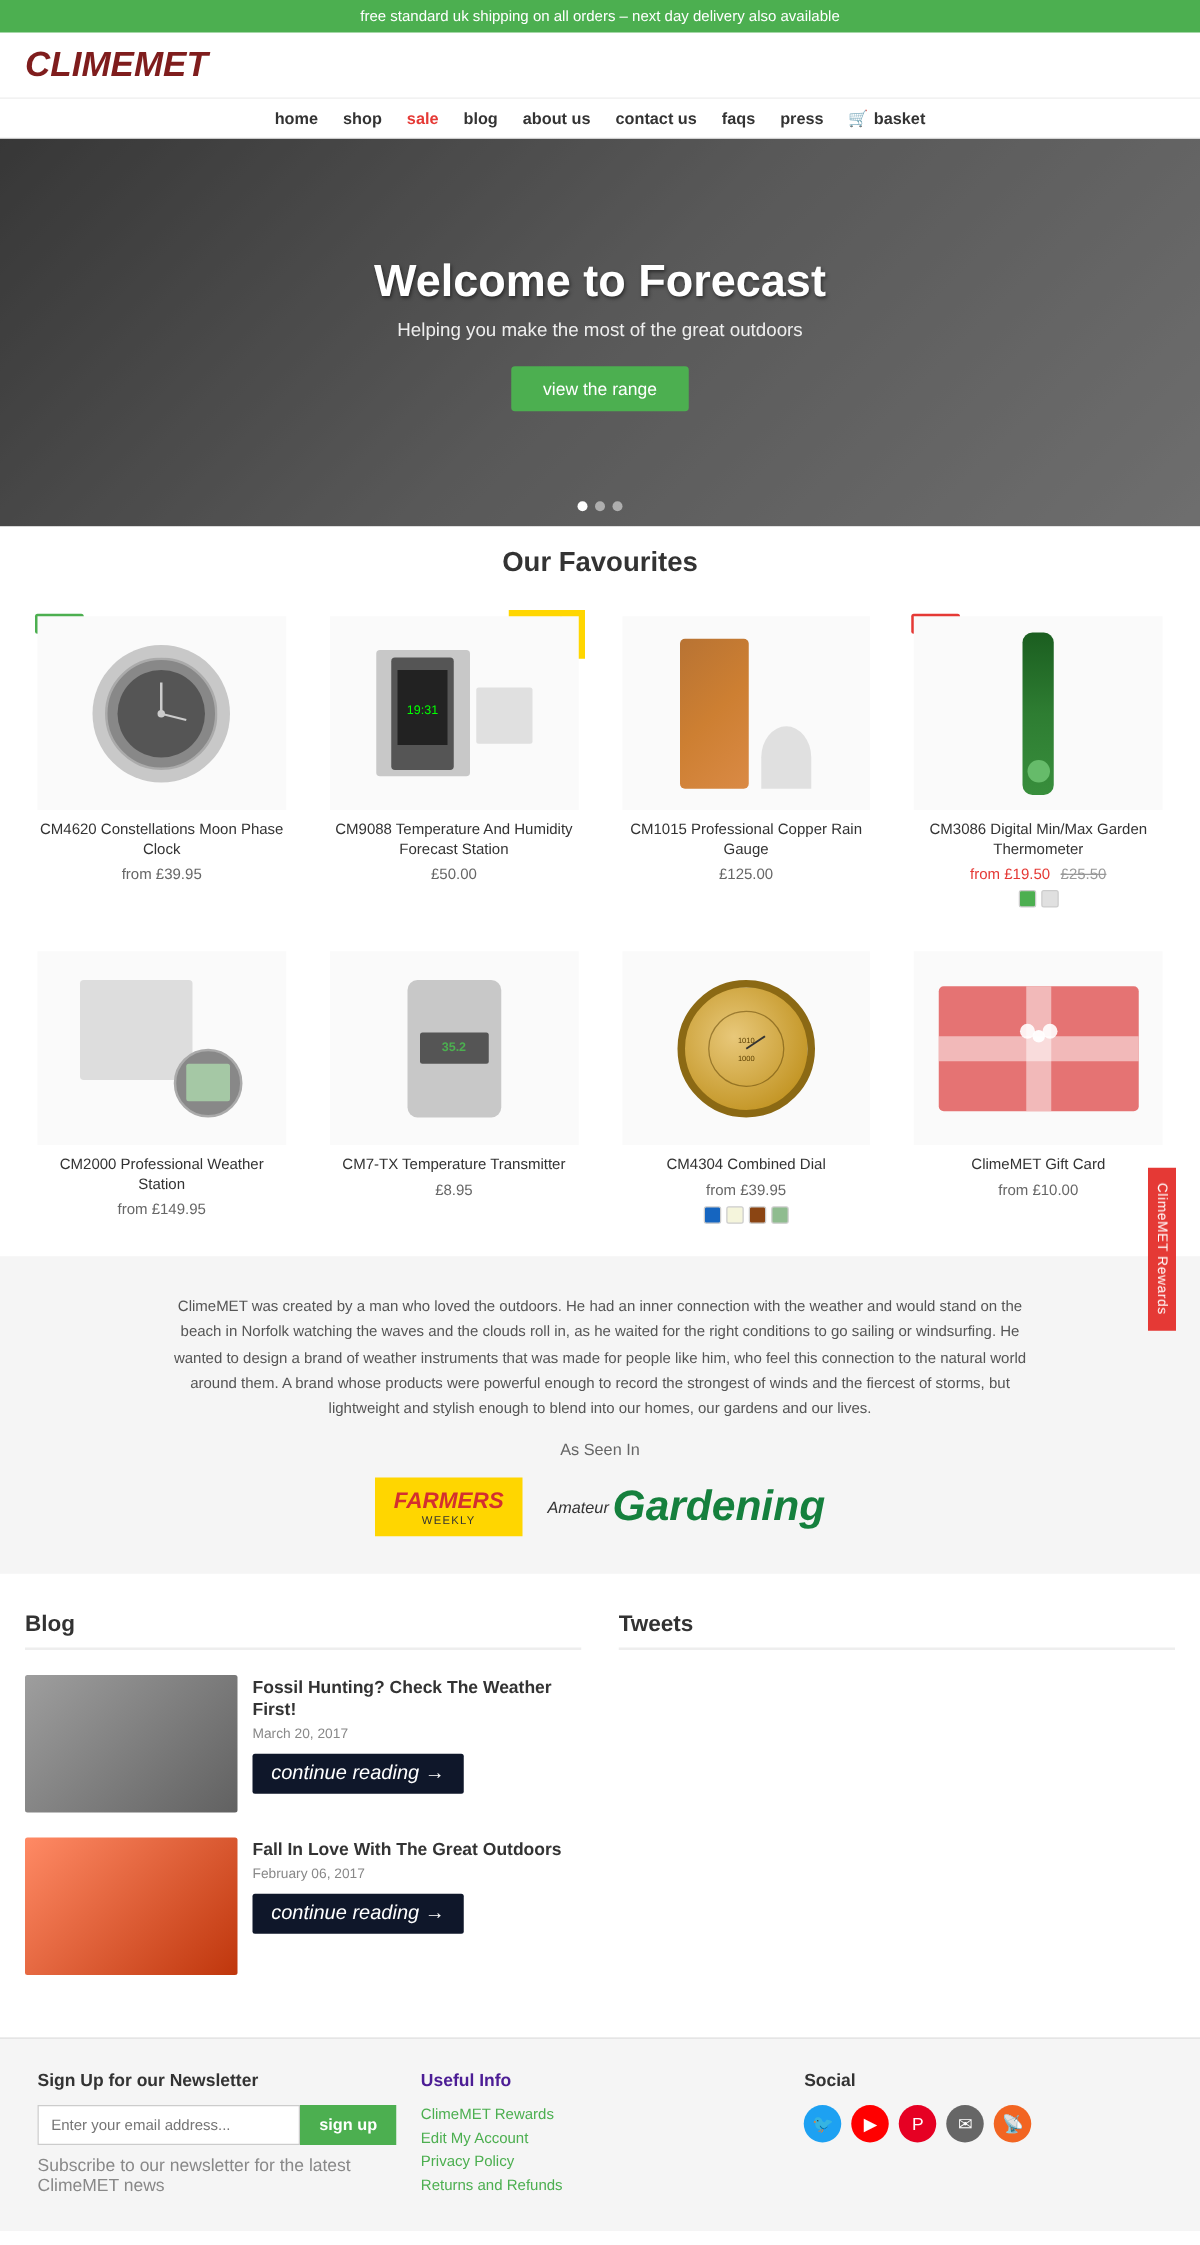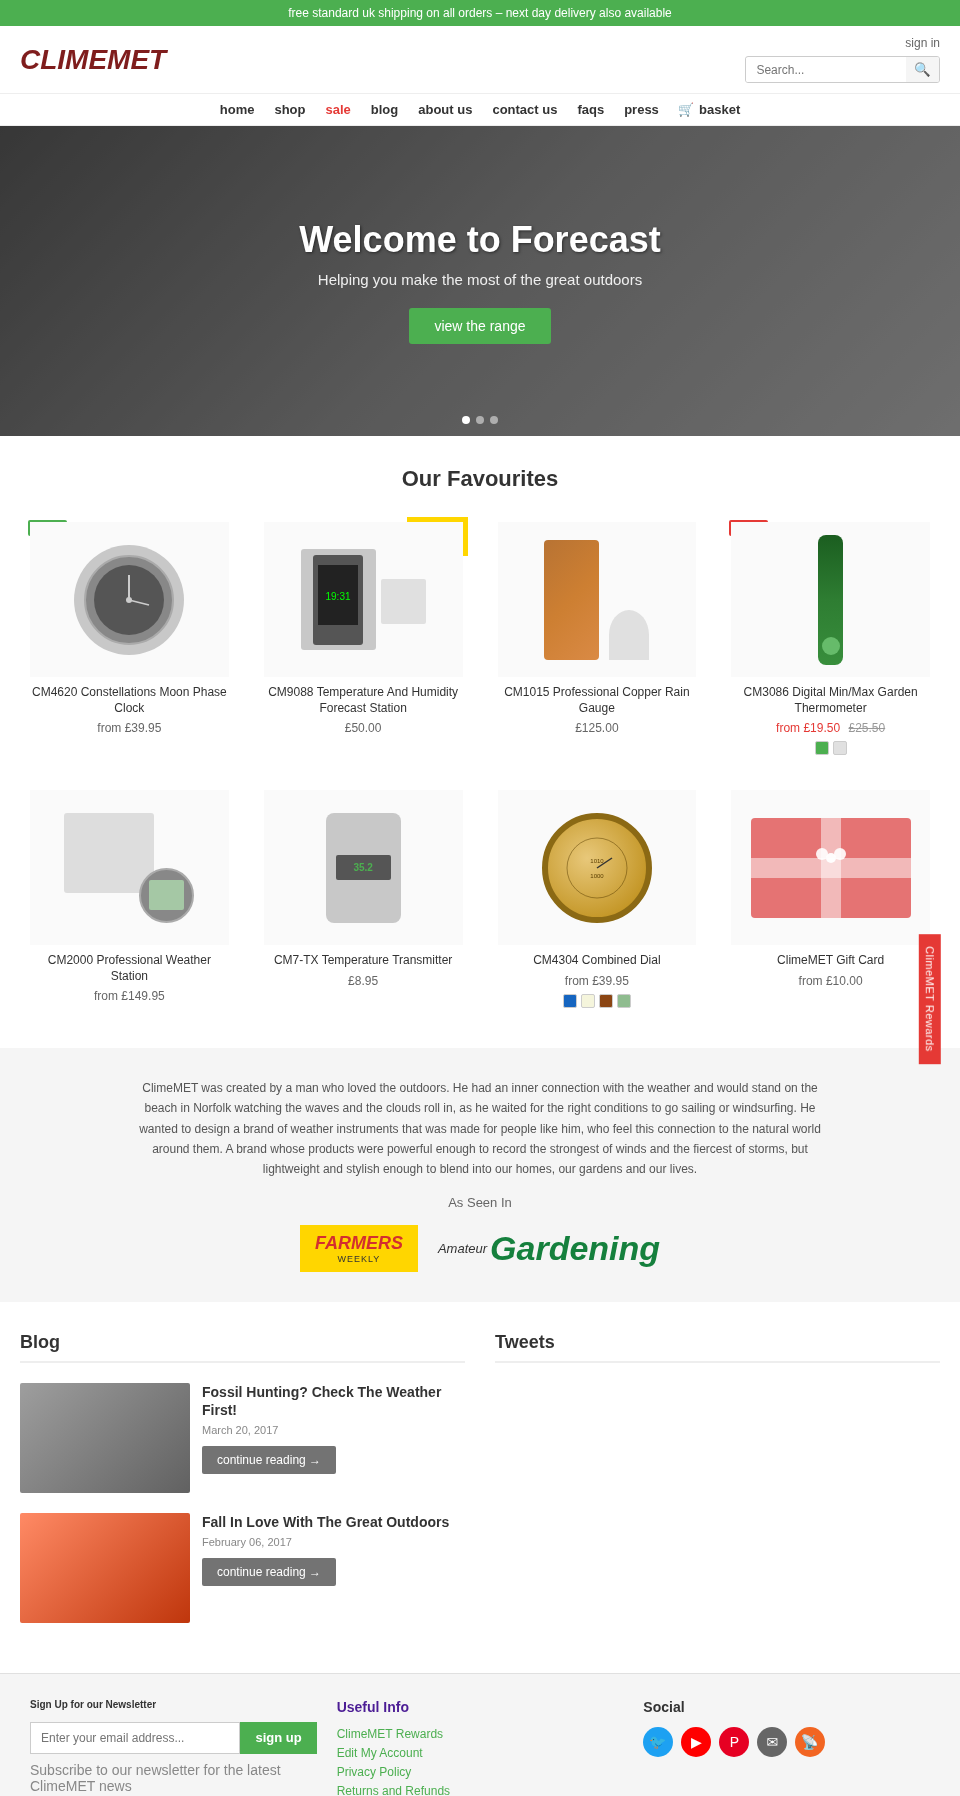--- a/index.html
+++ b/index.html
@@ -137,21 +137,21 @@
     }
     .hero-dots span {
       width: 8px; height: 8px;
       border-radius: 50%;
       background: rgba(255,255,255,0.5);
     }
     .hero-dots span.active { background: white; }
 
     
     .favourites-section {
-      padding: 30px 20px;
+      padding: 16px 20px;
     }
     .section-title {
       text-align: center;
       font-size: 22px;
       font-weight: bold;
       margin-bottom: 20px;
       color: #333;
     }
     .products-grid {
       display: grid;
@@ -310,40 +310,41 @@
       color: #333;
       margin-bottom: 5px;
       line-height: 1.3;
     }
     .blog-date {
       font-size: 11px;
       color: #888;
       margin-bottom: 10px;
     }
     .continue-btn {
-      background: #737373;
+      background: #0f172a;
       color: white;
       border: none;
       padding: 7px 15px;
-      font-size: 12px;
+      font-size: 16px;
       cursor: pointer;
       border-radius: 2px;
+      font-style: italic;
     }
 
     
     .footer-signup {
       background: #f5f5f5;
       padding: 25px 30px;
       display: grid;
       grid-template-columns: 1fr 1fr 1fr;
       gap: 20px;
       border-top: 1px solid #e0e0e0;
     }
     .signup-col h3 {
-      font-size: 10px;
+      font-size: 14px;
       font-weight: bold;
       margin-bottom: 12px;
       color: #333;
     }
     .email-form {
       display: flex;
       gap: 0;
       margin-bottom: 8px;
     }
     .email-input {
@@ -439,27 +440,20 @@
 </head>
 <body>
 
 <div class="top-banner">
   <span>free standard uk shipping on all orders – next day delivery also available</span>
 </div>
 
 <header class="header">
   <div class="logo">
     <span>Clime</span><span>MET</span>
-  </div>
-  <div class="header-right">
-    <span class="sign-in-link">sign in</span>
-    <div class="search-bar">
-      <input type="text" placeholder="Search..." style="">
-      <button>🔍</button>
-    </div>
   </div>
 </header>
 
 <nav class="nav">
   <a href="#" style="font-weight:bold;">home</a>
   <a href="#">shop</a>
   <a href="#" class="sale">sale</a>
   <a href="#">blog</a>
   <a href="#">about us</a>
   <a href="#">contact us</a>

